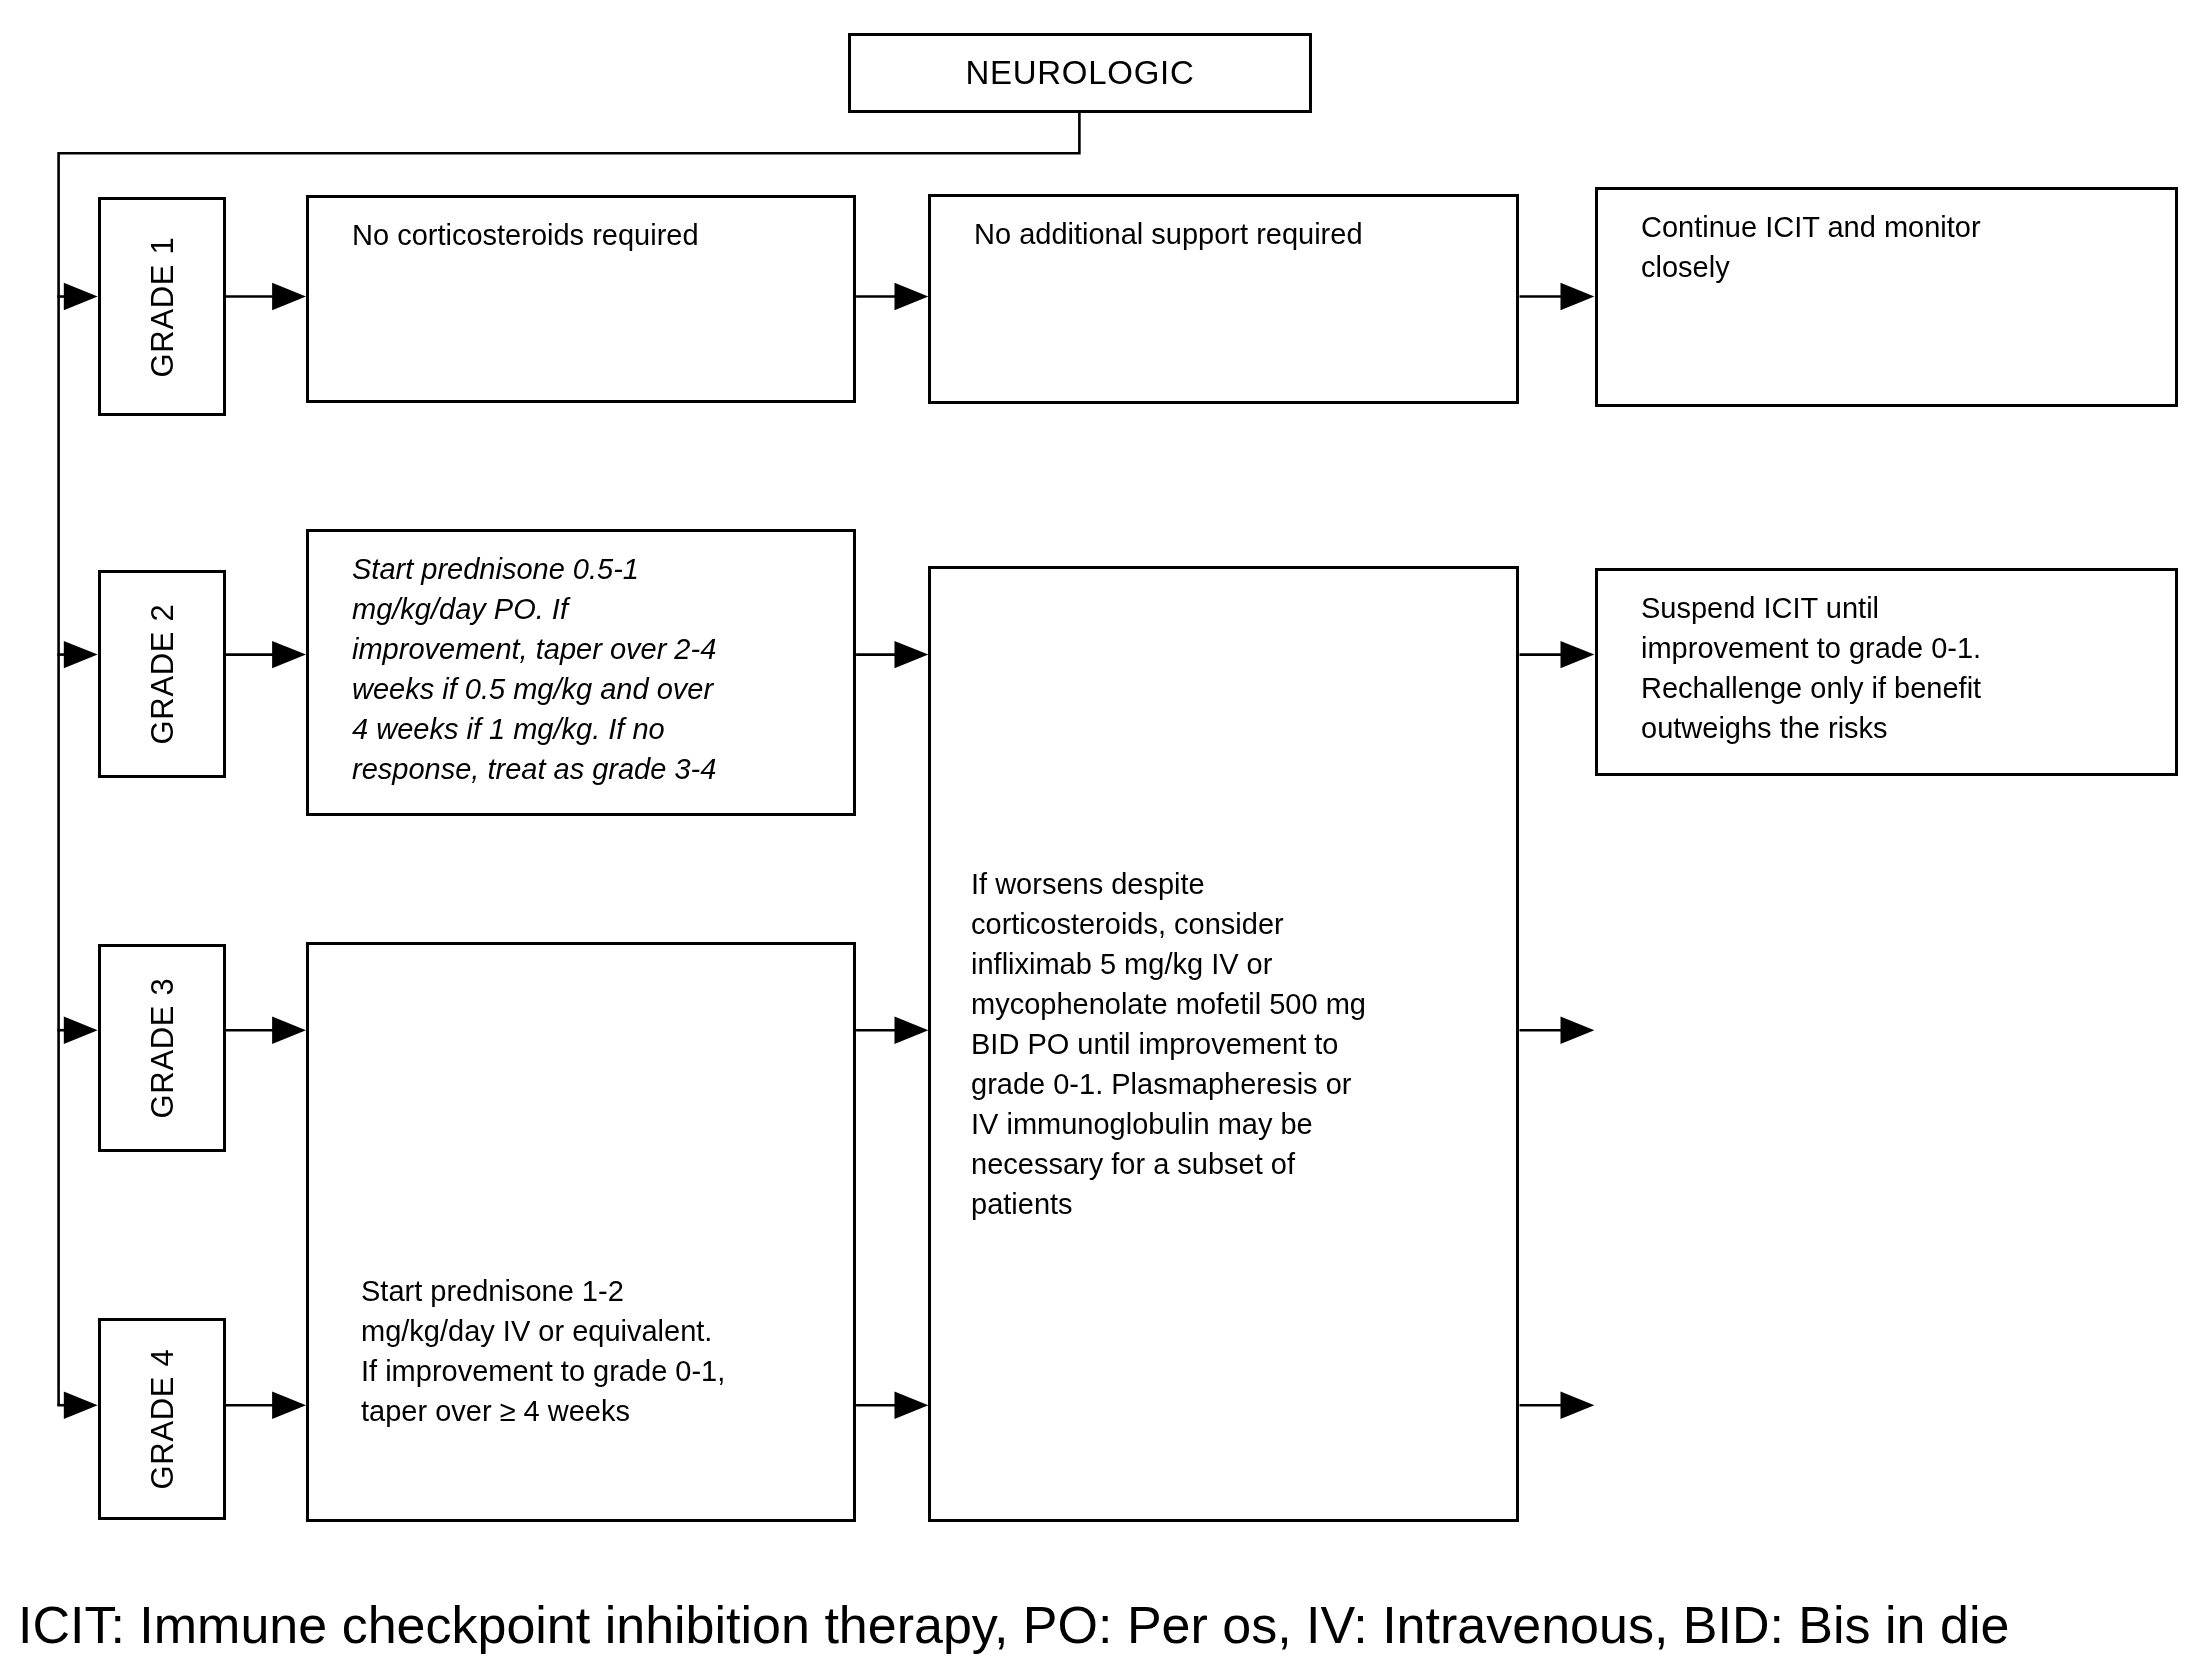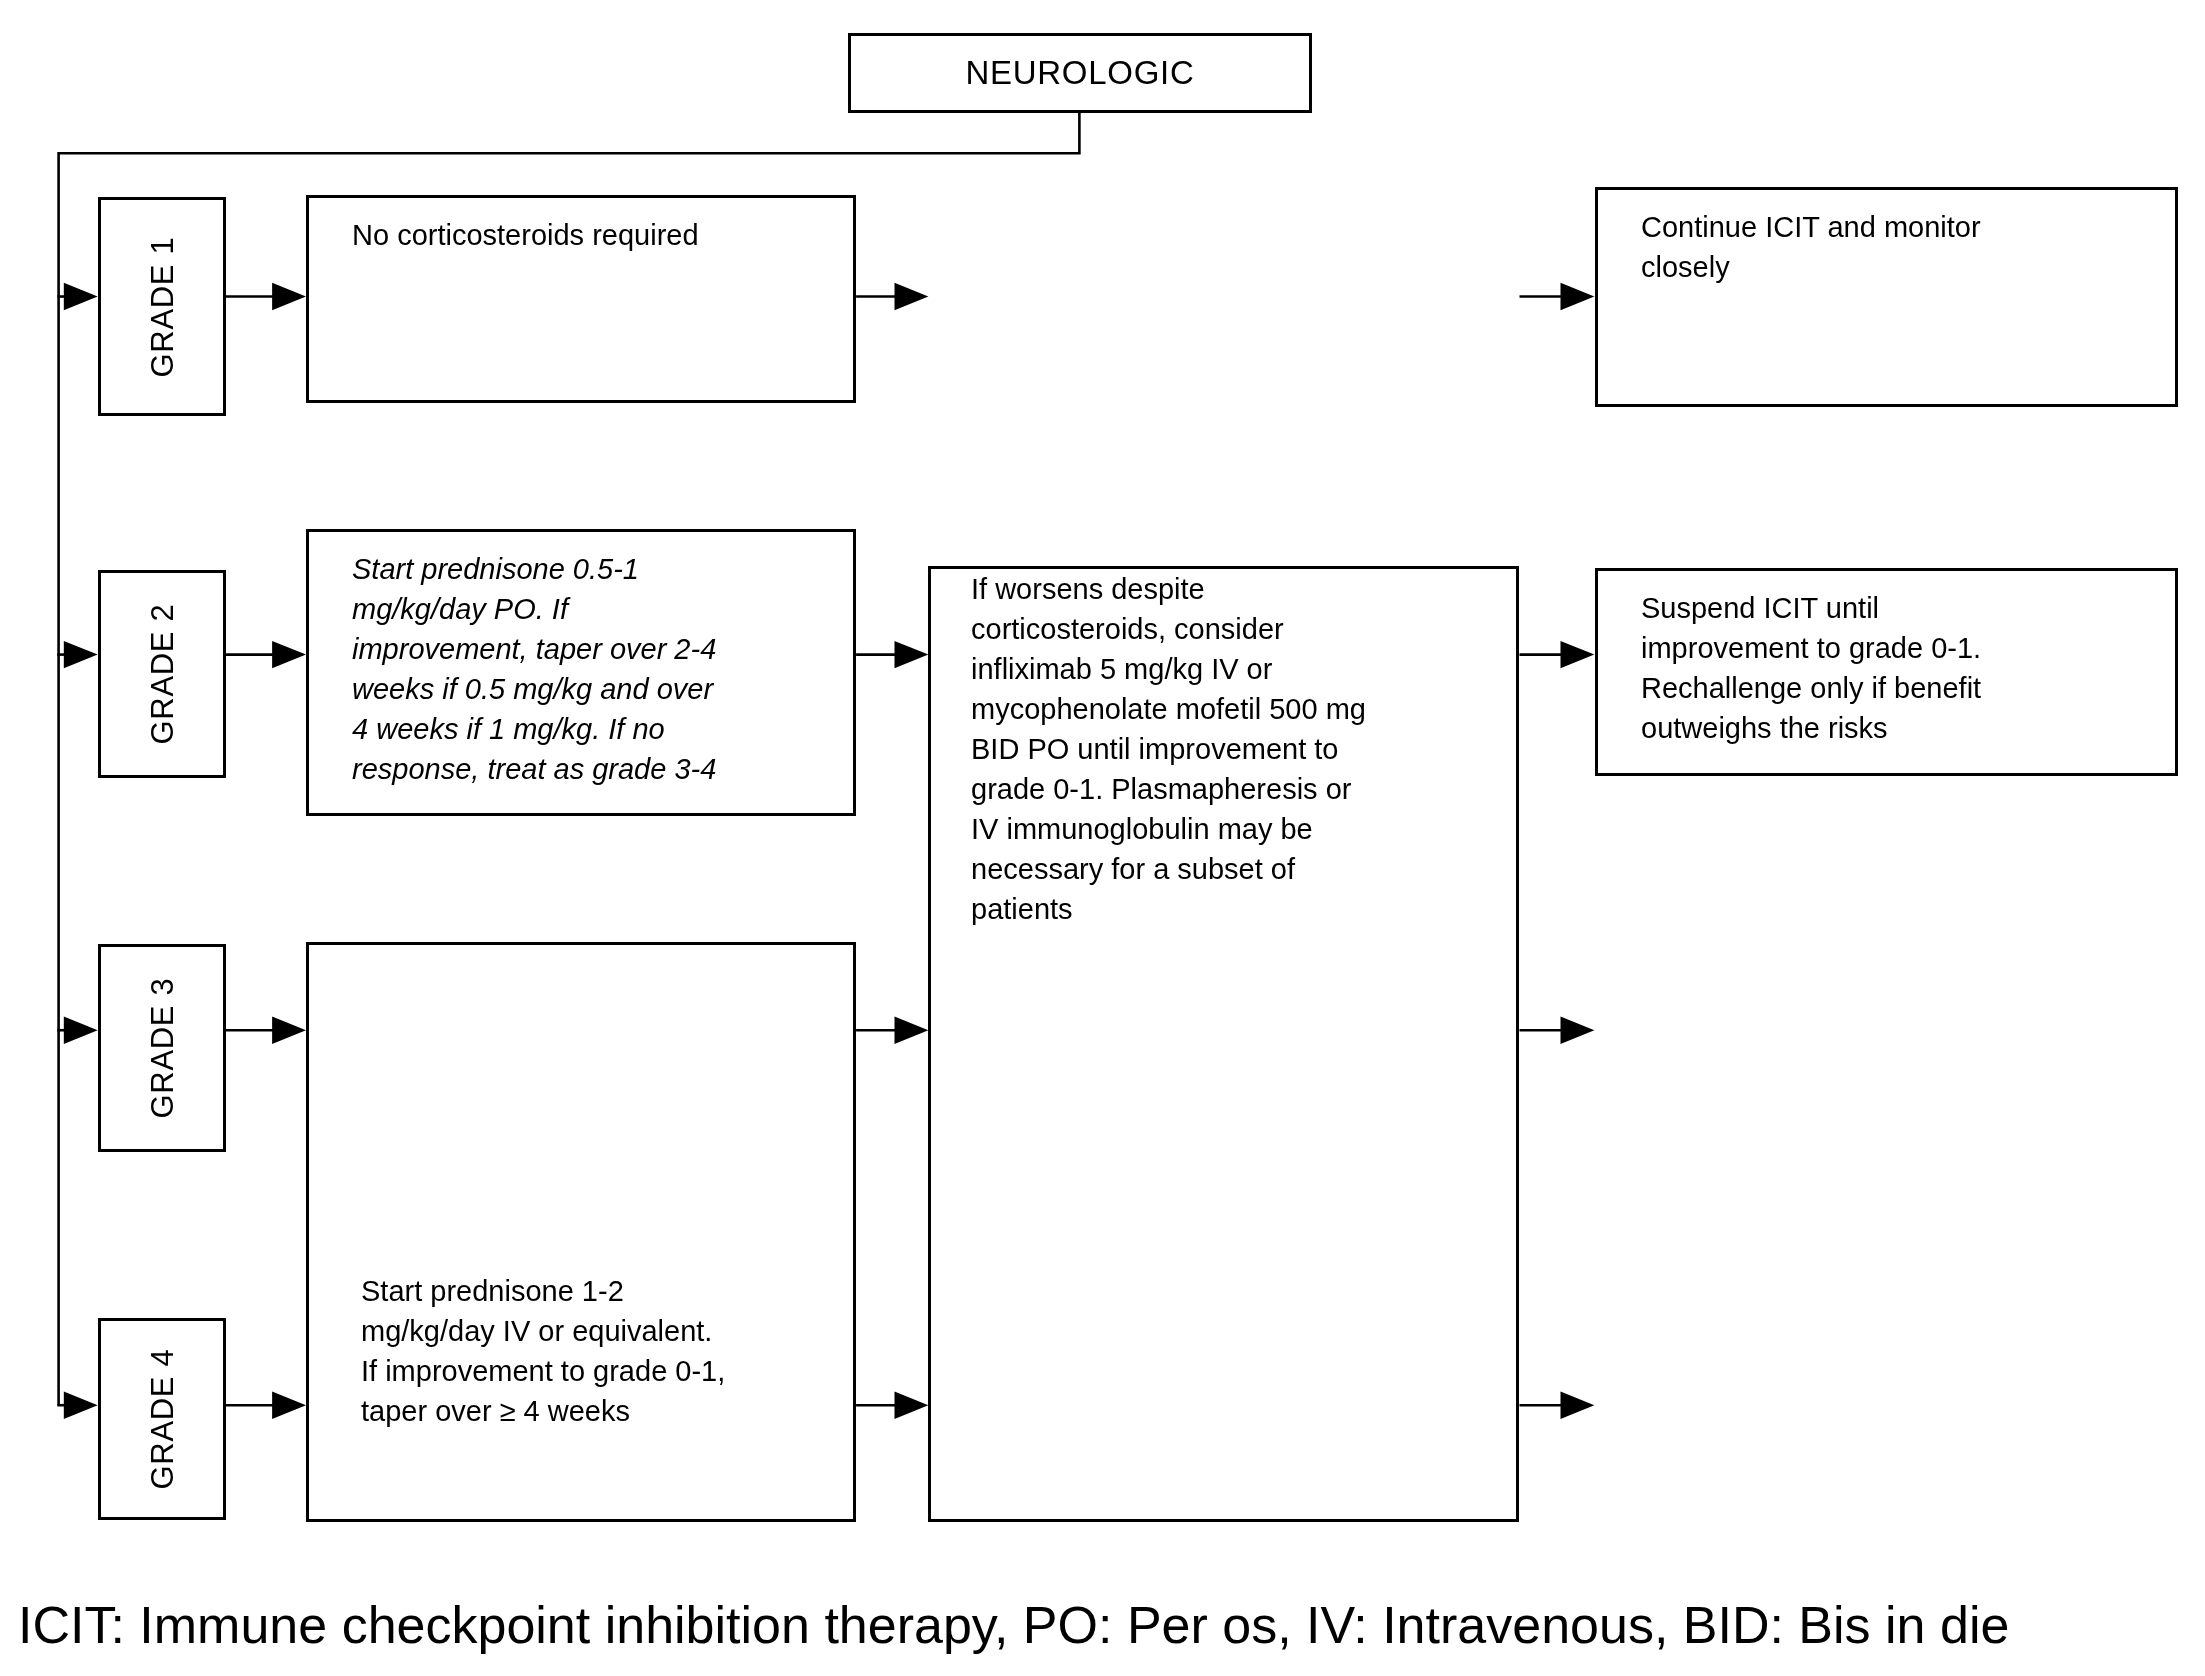--- a/index.html
+++ b/index.html
@@ -27,21 +27,21 @@
     position:absolute;
     box-sizing:border-box;
     border:3.3px solid var(--line);
     background:var(--bg);
     font-size:29px;
     line-height:40px;
   }
   .txt{white-space:pre-line;}
   .top-align{padding:17px 26px 0 43px;}
   .center-align{
-    display:flex;
+    display:flex;align-items:center;
     padding-left:40px;padding-right:46px;
   }
   .lower-align{
     padding:326px 26px 0 52px;
   }
   .title-box{
     display:flex;align-items:center;justify-content:center;
     font-size:33px;
     letter-spacing:0.7px;
     text-align:right;
@@ -138,20 +138,23 @@
 4 weeks if 1 mg/kg. If no
 response, treat as grade 3-4</span>
   </div>
   <div class="box lower-align" style="left:306px;top:942px;width:550px;height:580px;">
     <span class="txt">Start prednisone 1-2
 mg/kg/day IV or equivalent.
 If improvement to grade 0-1,
 taper over ≥ 4 weeks</span>
   </div>
 
+  <div class="box top-align" style="left:928px;top:194px;width:591px;height:210px;">
+    <span class="txt">No additional support required</span>
+  </div>
   <div class="box center-align" style="left:928px;top:566px;width:591px;height:956px;">
     <span class="txt">If worsens despite
 corticosteroids, consider
 infliximab 5 mg/kg IV or
 mycophenolate mofetil 500 mg
 BID PO until improvement to
 grade 0-1. Plasmapheresis or
 IV immunoglobulin may be
 necessary for a subset of
 patients</span>

